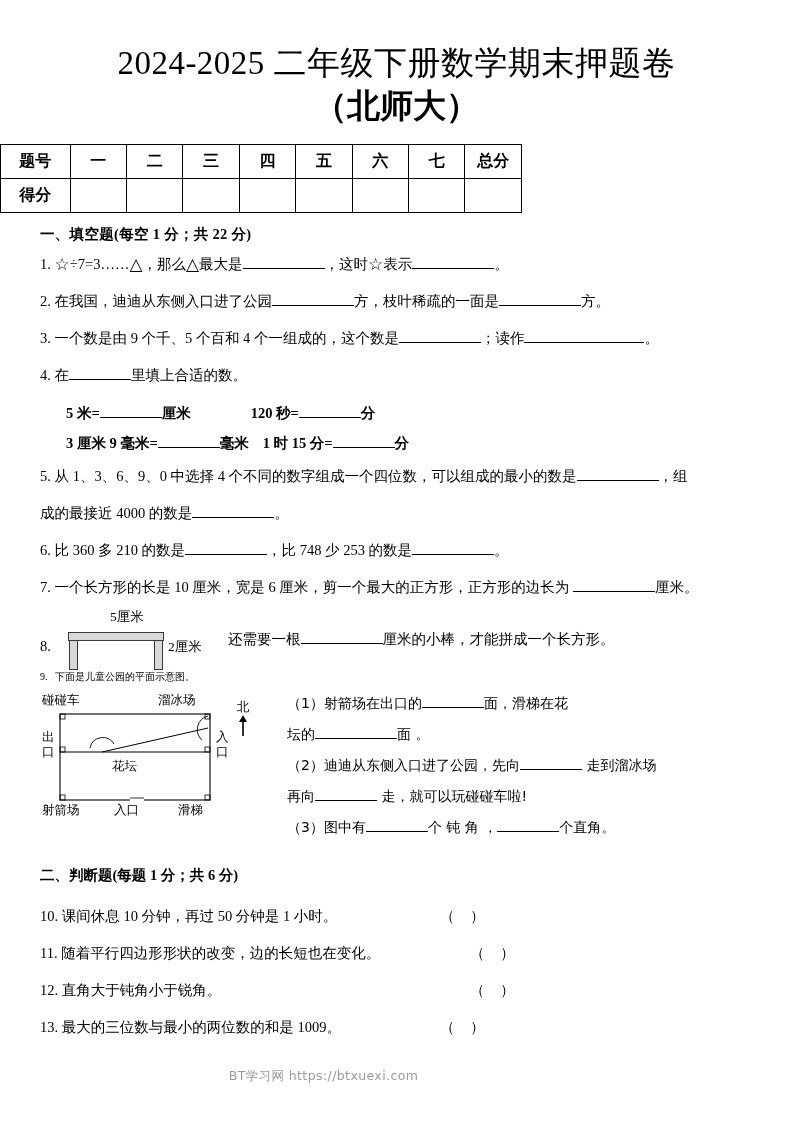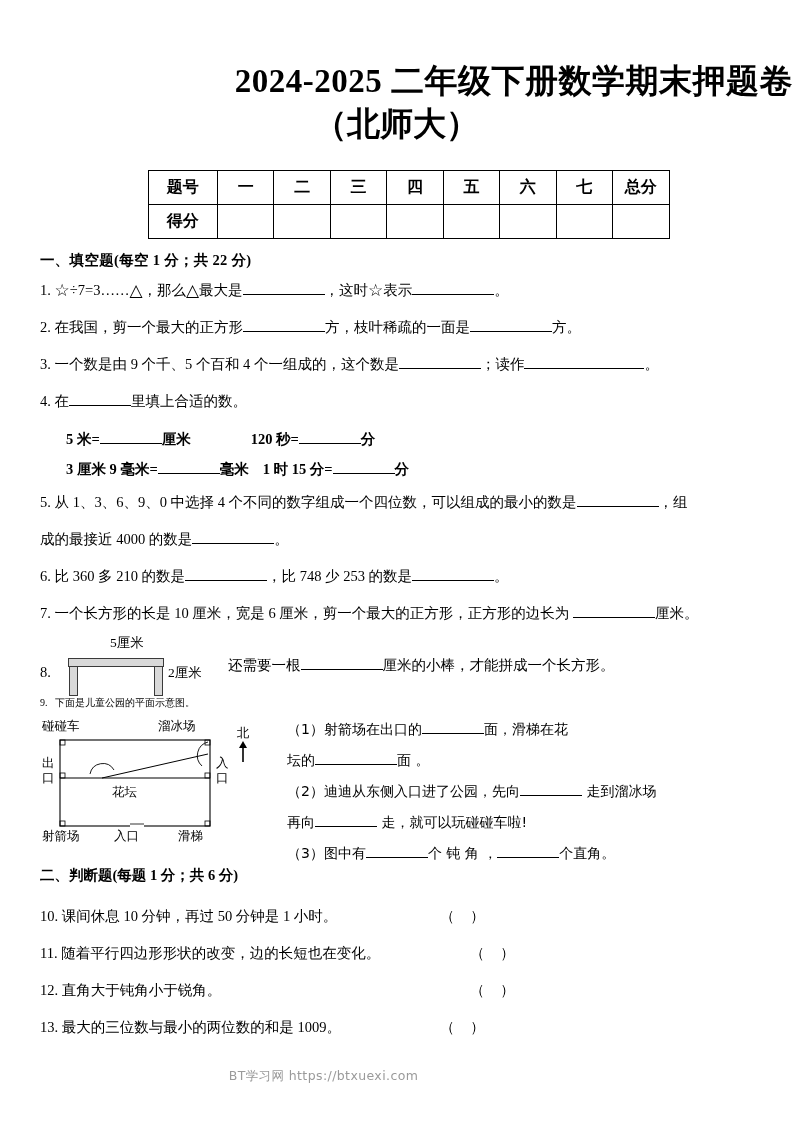--- a/index.html
+++ b/index.html
@@ -17,41 +17,39 @@
   }
   .page {
     position: absolute;
     left: 0; top: 0;
     width: 793px;
     height: 1122px;
   }
 
   
   .title {
-    text-align: right;
+    text-align: center;
     font-family: "Liberation Serif", "DejaVu Serif", serif;
-    font-weight: bold;
+    font-weight: normal;
     font-size: 33px;
     line-height: 42px;
     letter-spacing: 0.5px;
-    padding-top: 60px;
+    padding-top: 42px;
   }
   .title-line2 {
     text-align: center;
     font-weight: bold;
     font-size: 33px;
     line-height: 44px;
   }
 
   
   .score-table-wrap {
-    margin-top: 24px;
+    margin-top: 16px;
     display: flex;
-    justify-content: center;
-    padding-left: 24px;
   }
   table.score-table {
     border-collapse: collapse;
     width: 522px;
   }
   table.score-table td {
     border: 1px solid #000;
     height: 31px;
     text-align: center;
     vertical-align: middle;
@@ -267,21 +265,21 @@
 
     <div class="sec-head">一、填空题(每空 1 分；共 22 分)</div>
 
     <div class="q">
       <span>1.</span>
       <span class="sym">☆</span><span>÷7=3……</span><span class="sym">△</span><span>，那么</span><span class="sym">△</span><span>最大是</span><span class="blank b-l"></span><span>，这时</span><span class="sym">☆</span><span>表示</span><span class="blank b-l"></span><span>。</span>
     </div>
 
     <div class="q">
       <span>2.</span>
-      <span>在我国，剪一个最大的正方形</span><span class="blank b-l"></span><span>方，枝叶稀疏的一面是</span><span class="blank b-l"></span><span>方。</span>
+      <span>在我国，迪迪从东侧入口进了公园</span><span class="blank b-l"></span><span>方，枝叶稀疏的一面是</span><span class="blank b-l"></span><span>方。</span>
     </div>
 
     <div class="q">
       <span>3.</span>
       <span>一个数是由 9 个千、5 个百和 4 个一组成的，这个数是</span><span class="blank b-l"></span><span>；读作</span><span class="blank b-xl"></span><span>。</span>
     </div>
 
     <div class="q">
       <span>4.</span>
       <span>在</span><span class="blank b-m"></span><span>里填上合适的数。</span>

